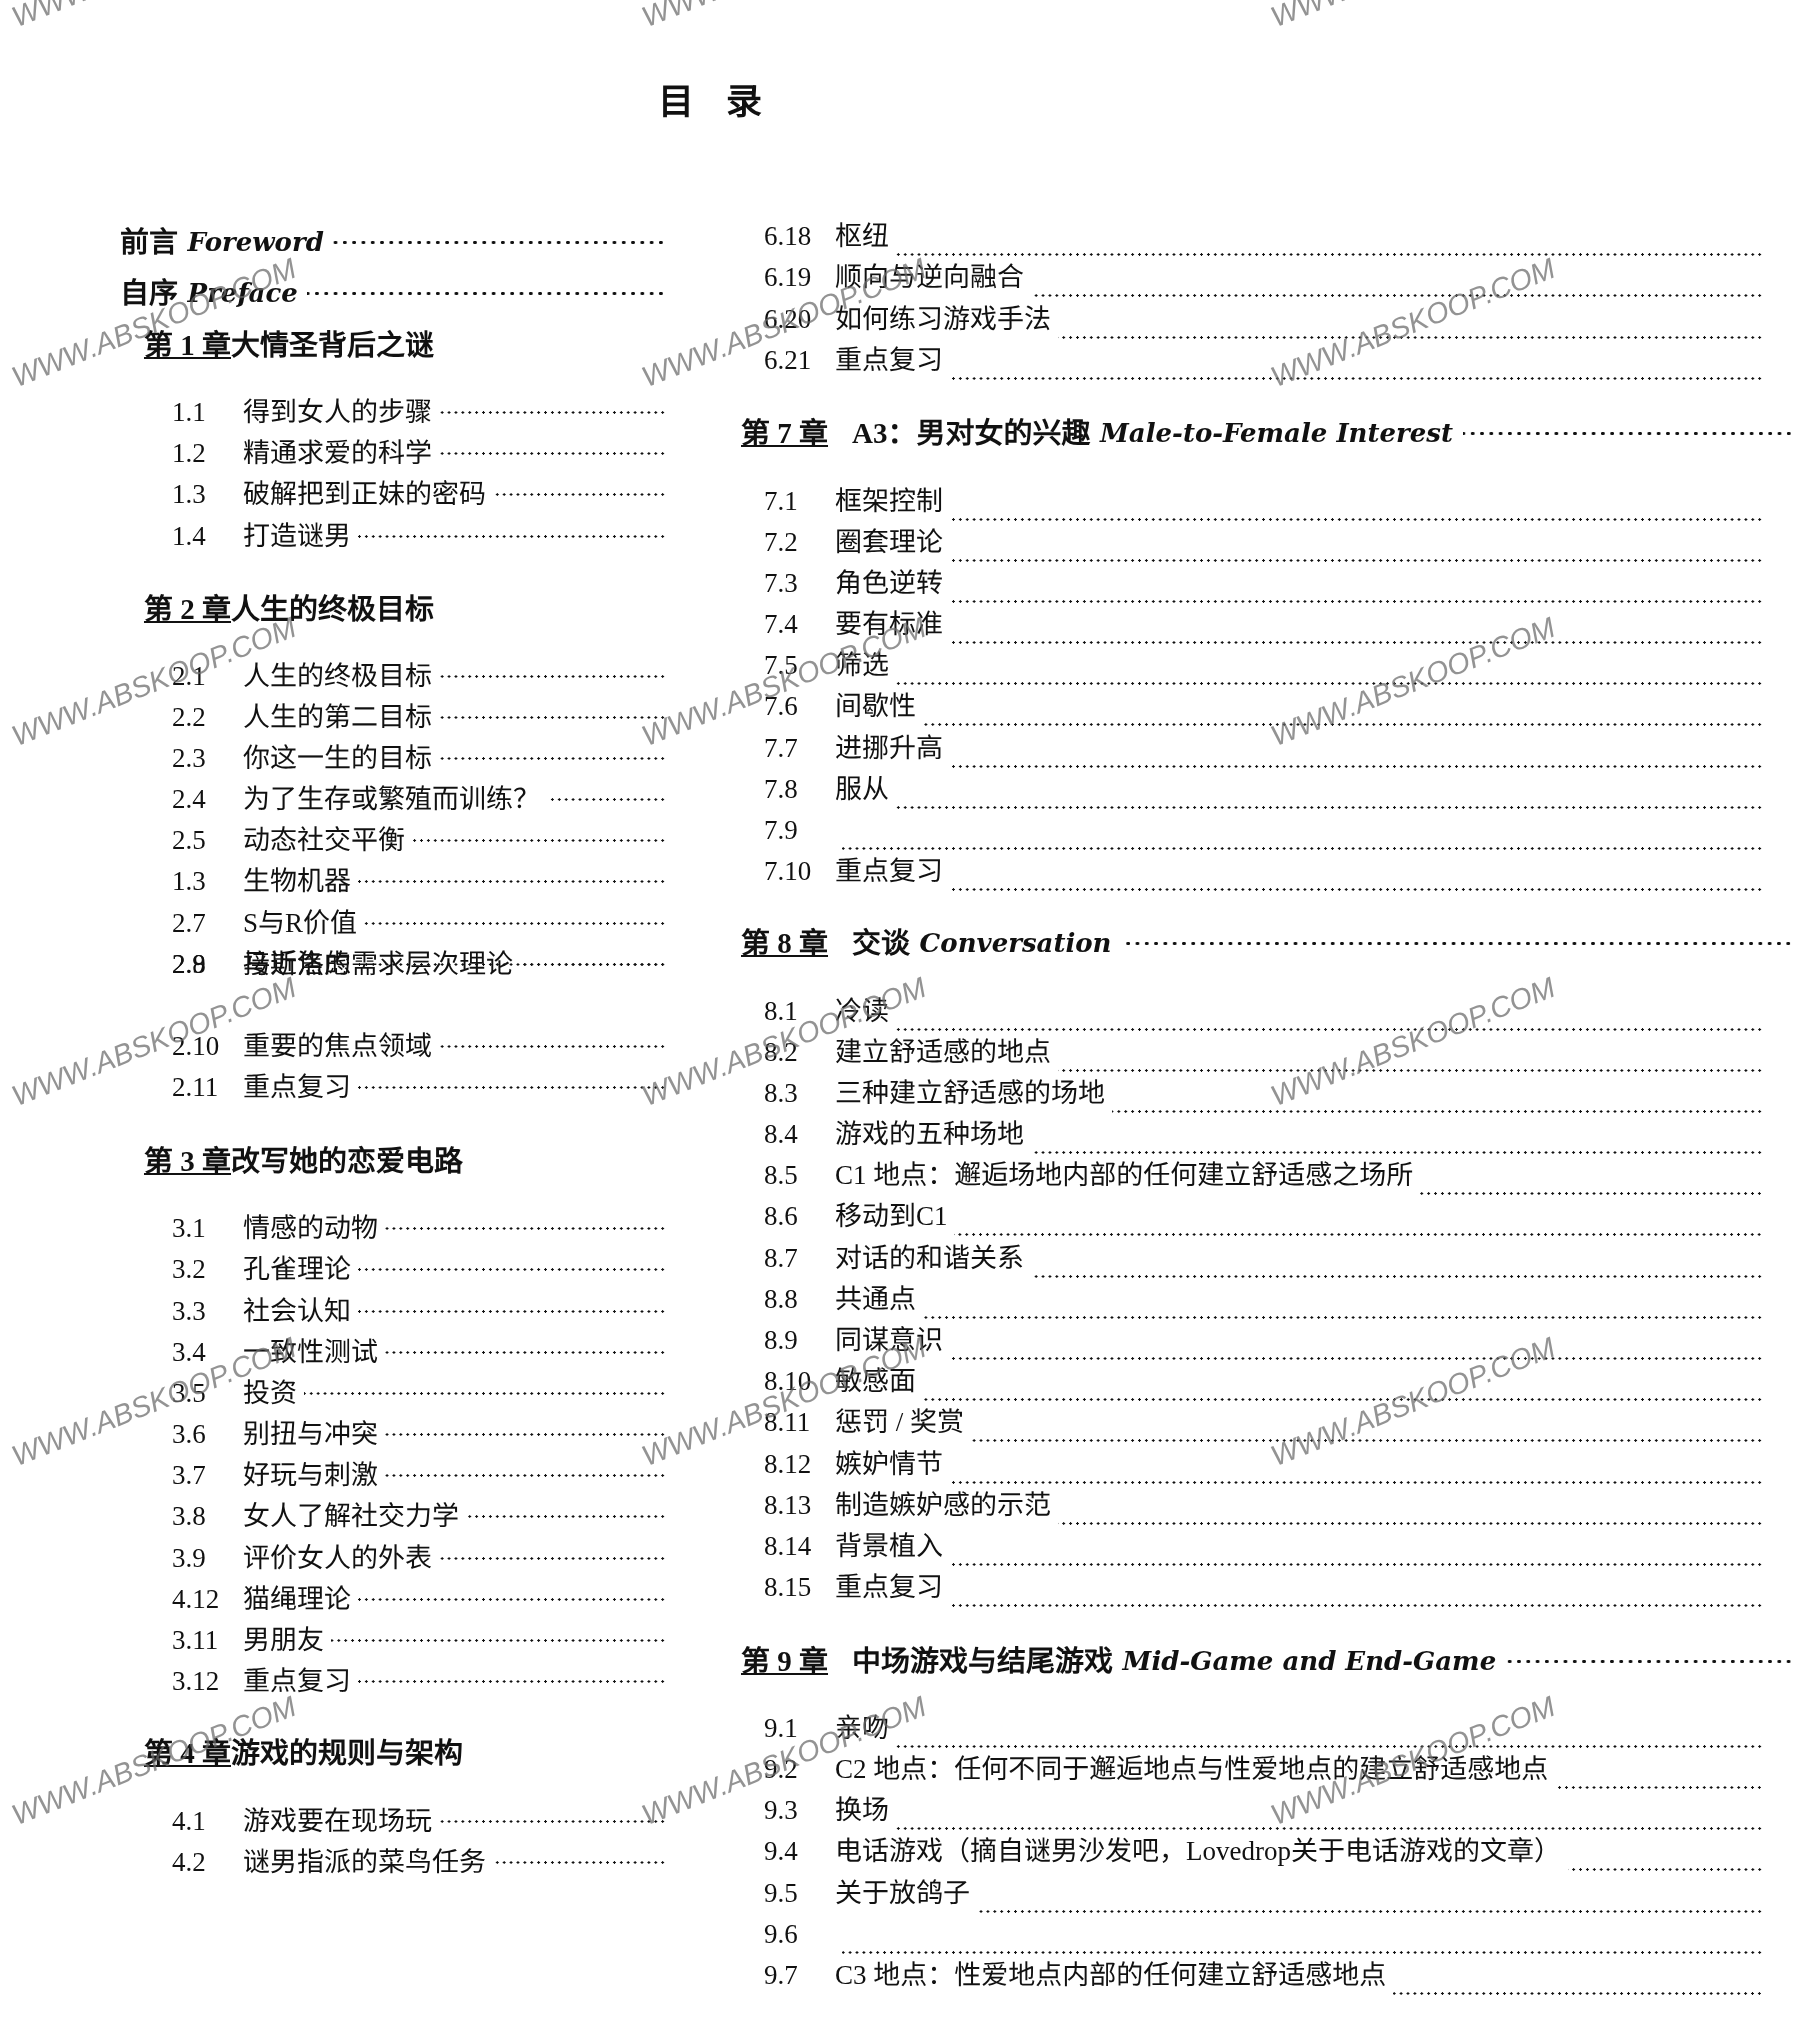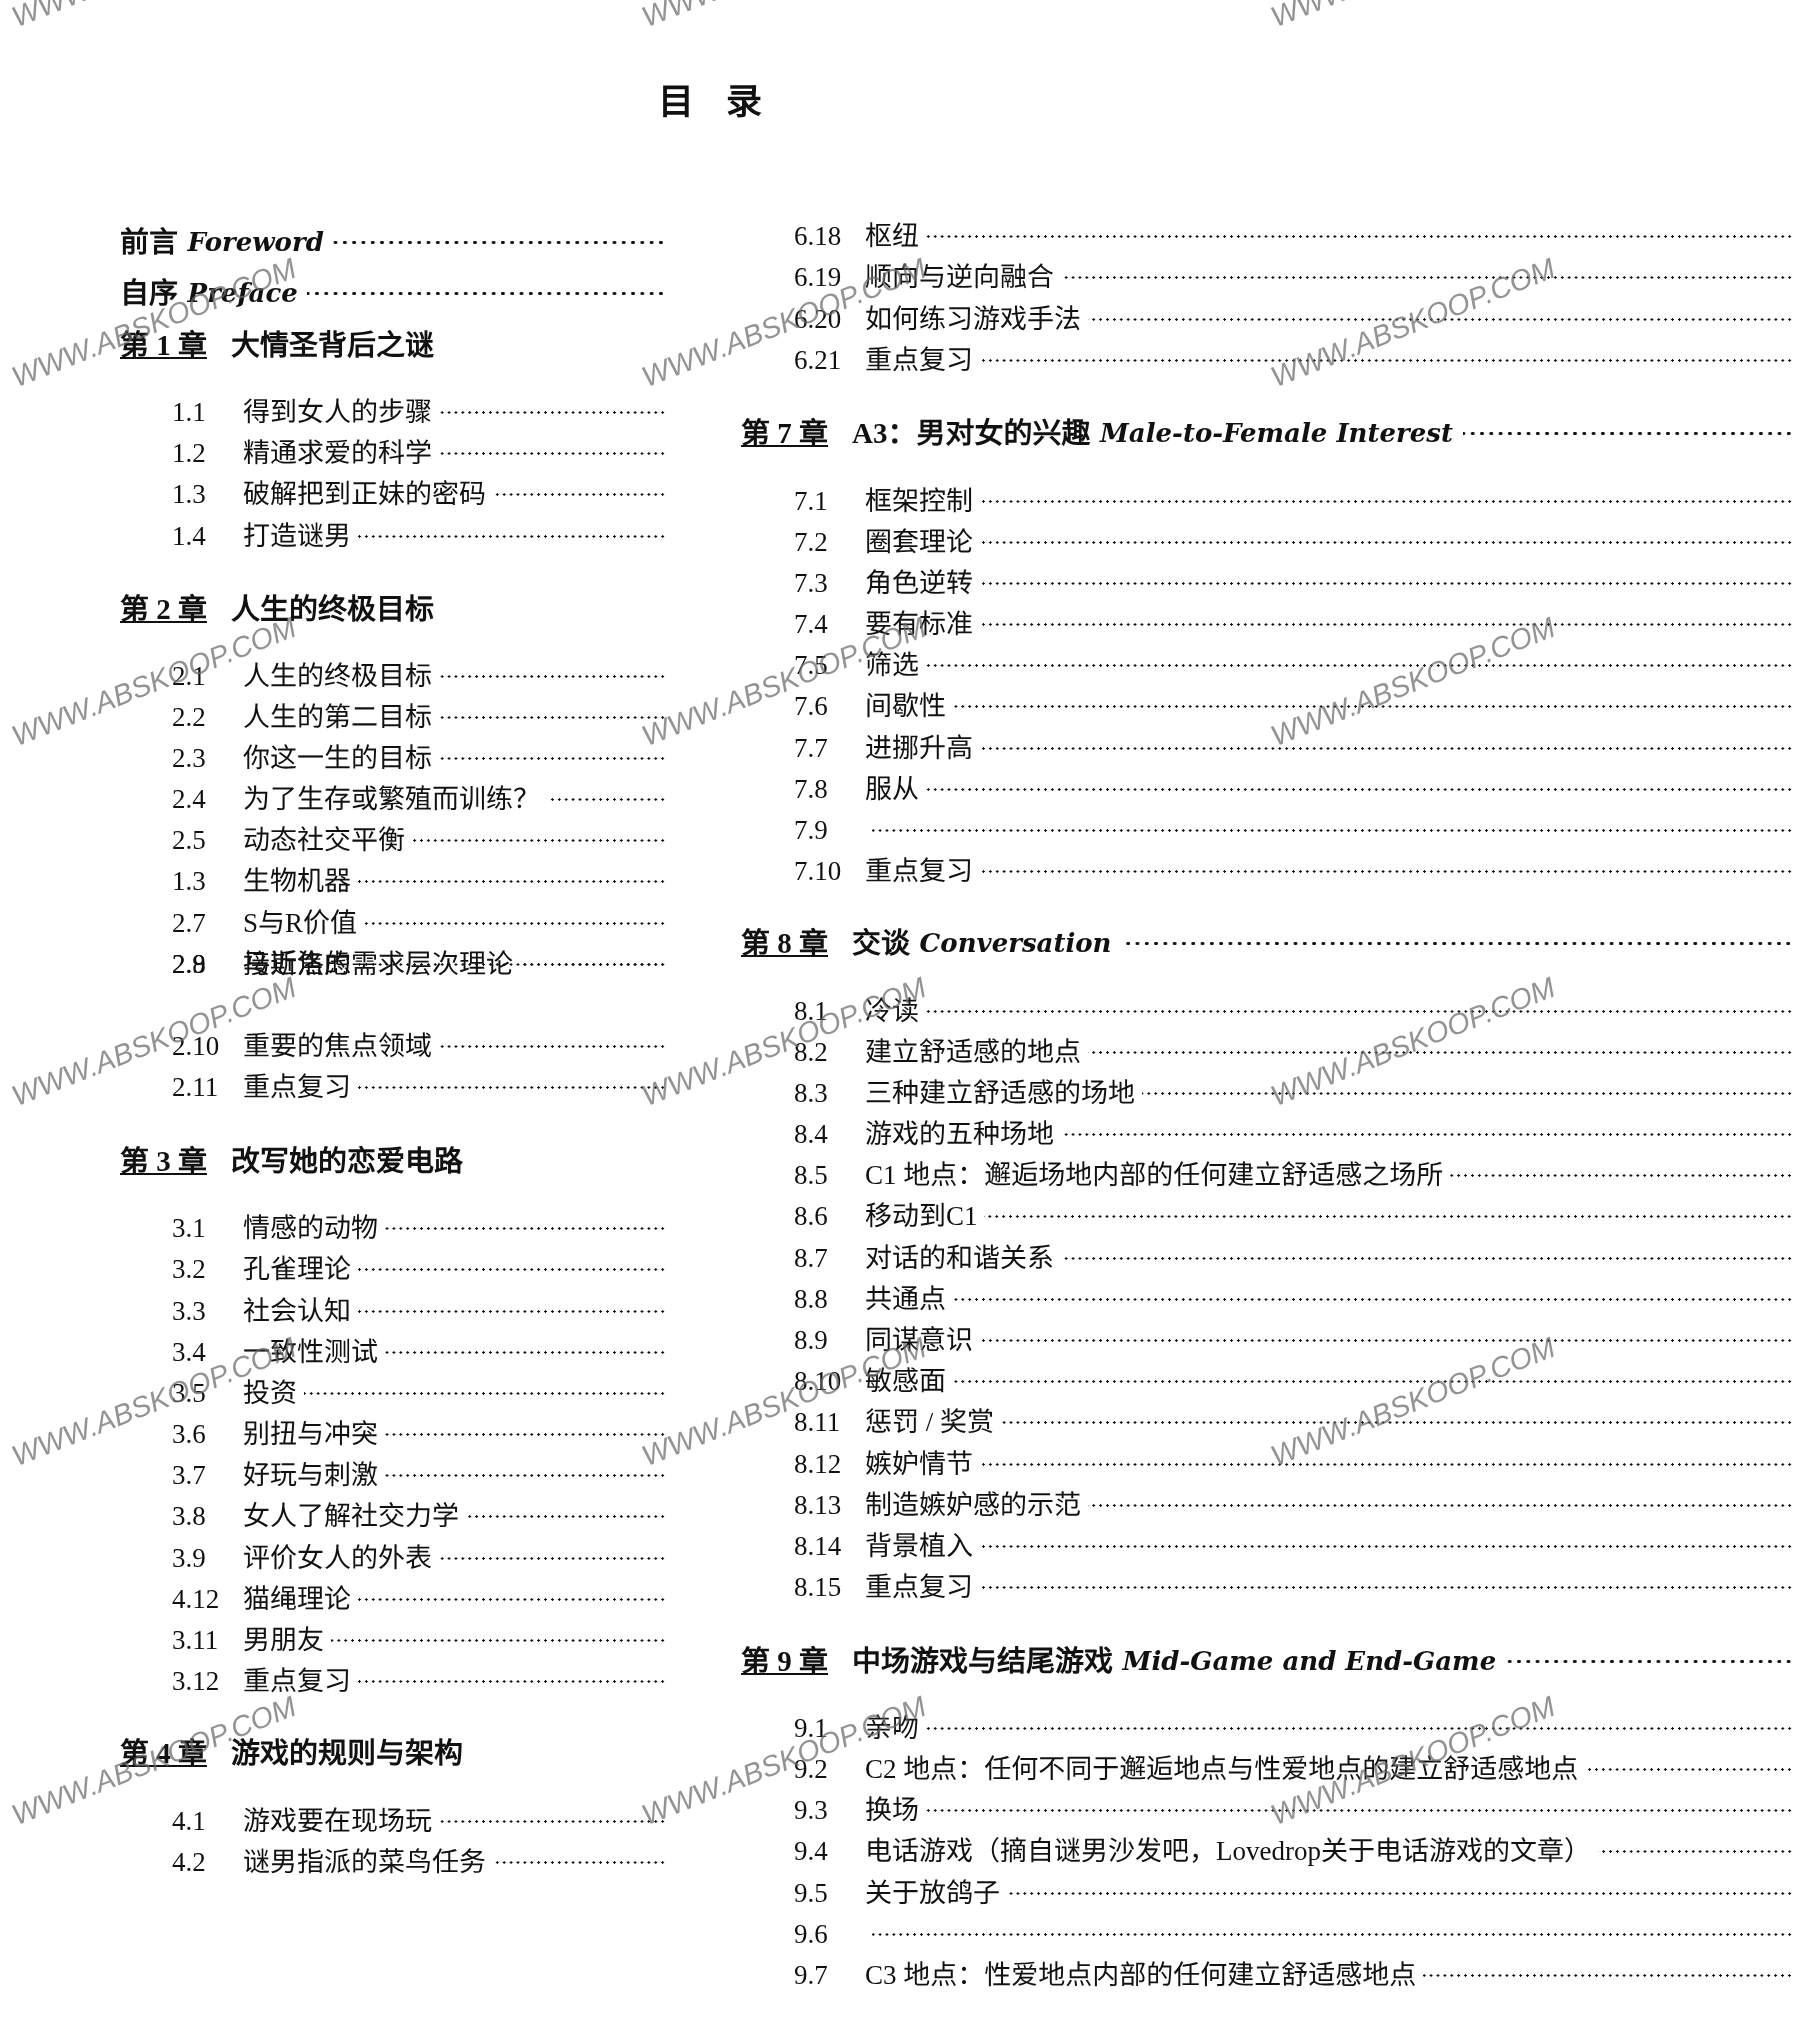--- a/index.html
+++ b/index.html
@@ -20,22 +20,22 @@
     white-space: nowrap;
   }
   .row {
     position: absolute;
     height: 41px;
     display: flex;
     align-items: center;
     white-space: nowrap;
   }
   .L.sec  { left: 172px;  width: 494px; }
-  .R.sec  { left: 794px; width: 999px; }
-  .L.chap { left: 120px;  width: 546px; }
+  .R.sec  { left: 764px; width: 999px; align-items: flex-end; }
+  .L.chap { left: 120px;  width: 546px; text-align: right; }
   .R.chap { left: 741px; width: 1052px; }
 
   .num {
     flex: none;
     width: 71px;
     font: 27px/41px "Liberation Serif", serif;
   }
   .stitle {
     flex: none;
     font: 27px/41px "Liberation Serif", serif;

